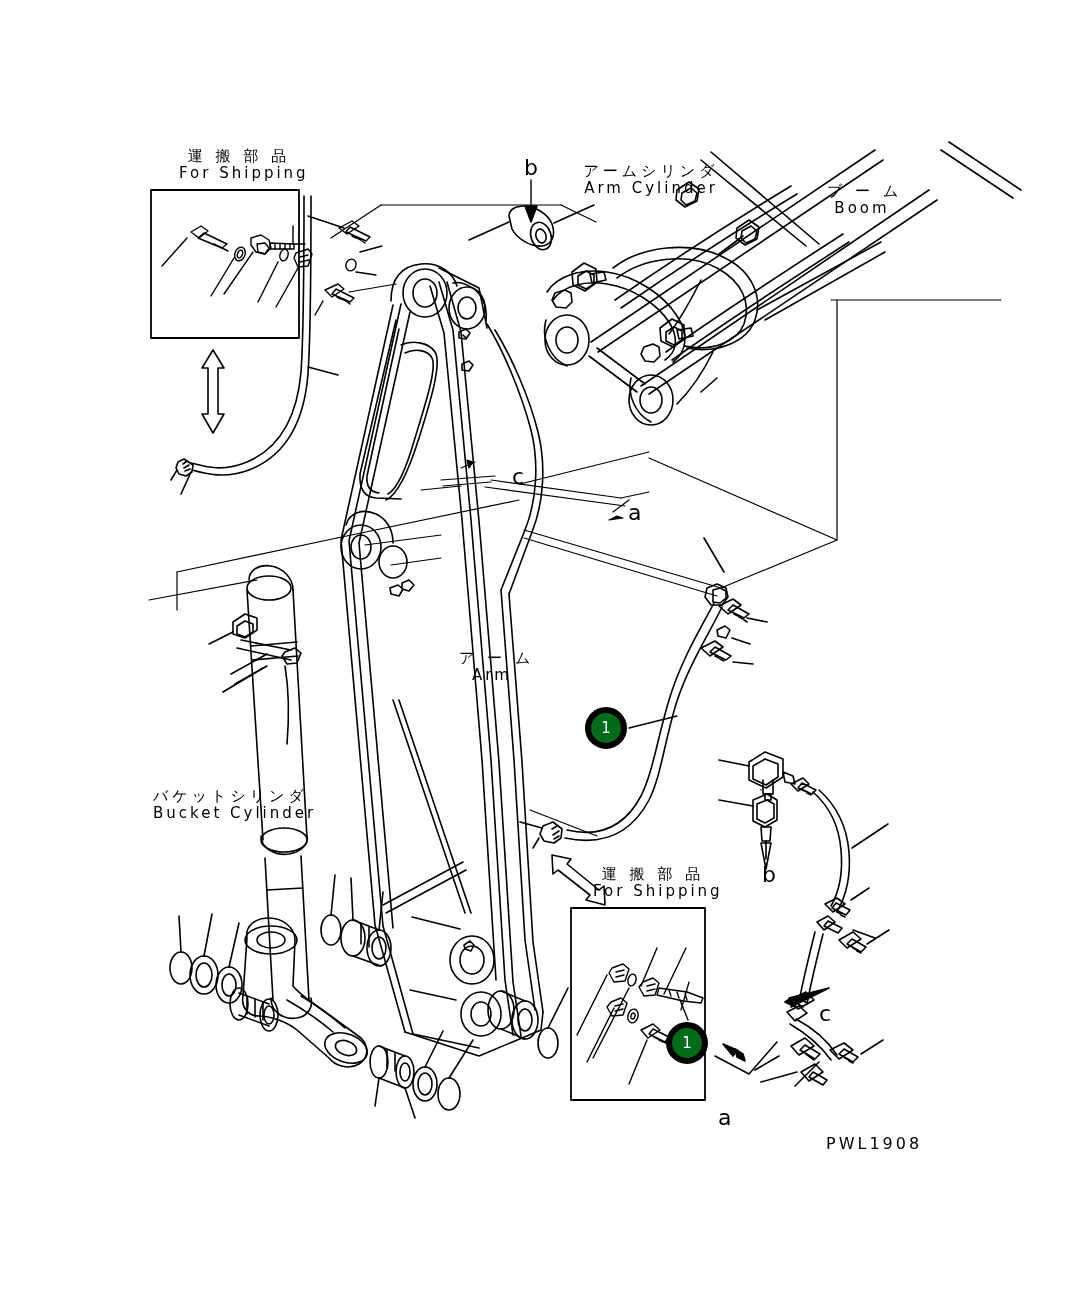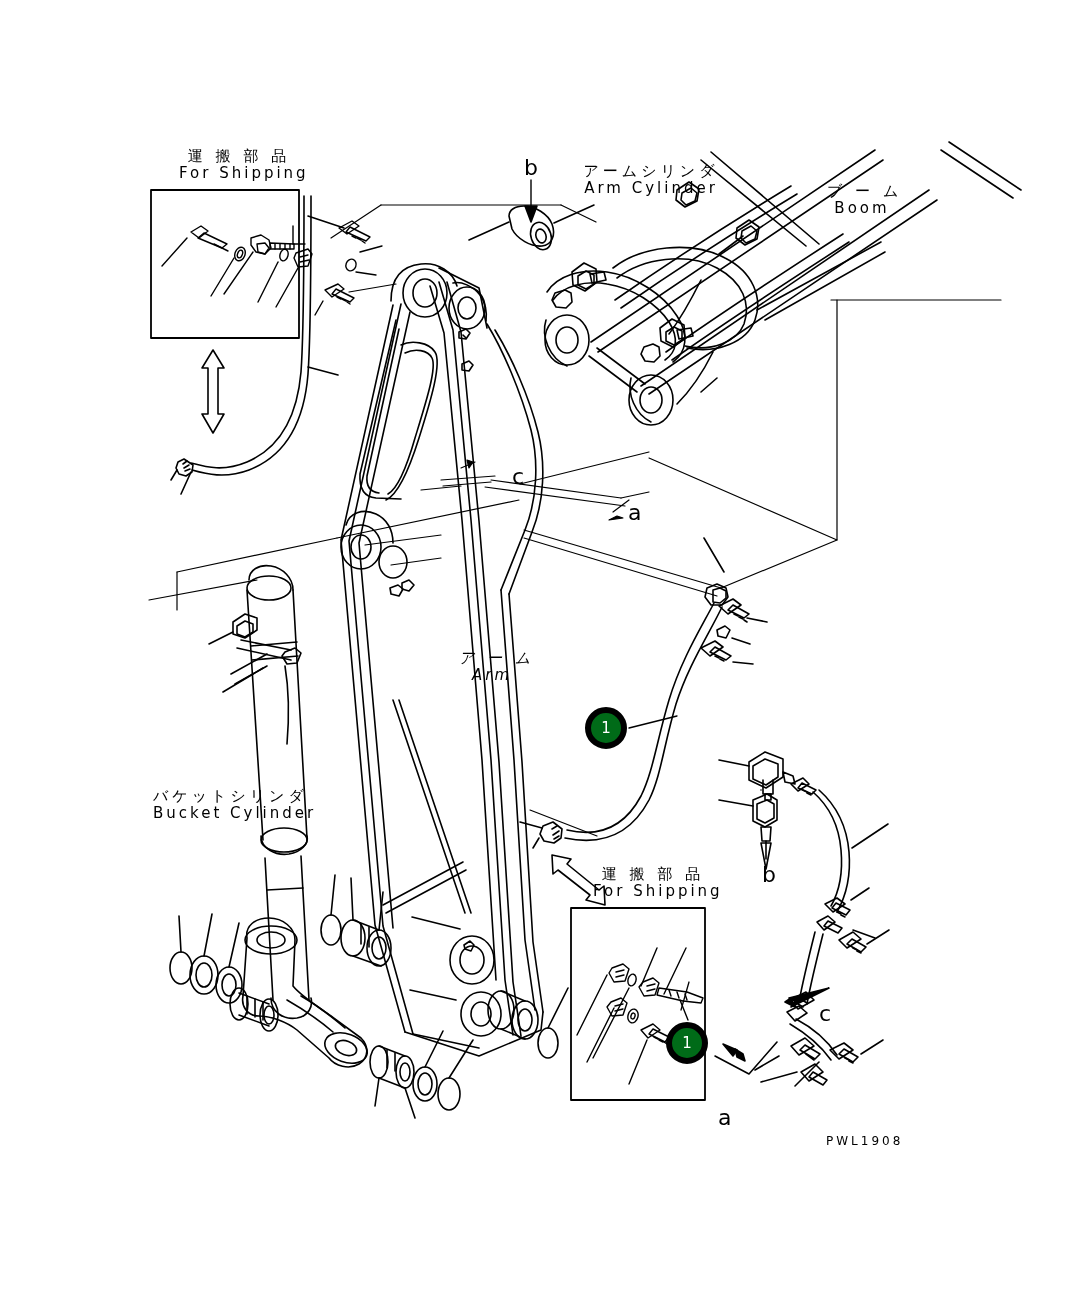--- a/index.html
+++ b/index.html
@@ -8,21 +8,21 @@
     font-family:"DejaVu Sans","Liberation Sans",sans-serif;
     color:#000;
   }
   #sheet{position:absolute;left:1px;top:0;width:1072px;height:1297px;}
   #sheet svg{position:absolute;left:0;top:0;width:1072px;height:1297px;}
 
   .lbl{position:absolute;text-align:center;line-height:1.12;white-space:nowrap;}
   .lbl .jp{display:block;font-size:15px;letter-spacing:4px;font-weight:400;}
   .lbl .en{display:block;font-size:15px;letter-spacing:3px;}
   .callout{position:absolute;font-size:22px;line-height:1;}
-  .drawing-no{position:absolute;font-size:12px;letter-spacing:3px;}
+  .drawing-no{position:absolute;font-size:16px;letter-spacing:3px;}
 
   .marker{
     position:absolute;width:42px;height:42px;border-radius:50%;
     border:6px solid #000;box-sizing:border-box;
     display:flex;align-items:center;justify-content:center;
     color:#ffffff;font-size:15px;font-weight:400;
   }
 </style>
 </head>
 <body>
@@ -421,21 +421,21 @@
   <div class="lbl" style="left:556px;top:163px;width:140px;margin-left:24px;">
     <span class="jp">アームシリンダ</span>
     <span class="en">Arm Cylinder</span>
   </div>
 
   <div class="lbl" style="left:826px;top:183px;width:70px;text-align:center;">
     <span class="jp">ブ ー ム</span>
     <span class="en">Boom</span>
   </div>
 
-  <div class="lbl" style="left:458px;top:650px;width:66px;font-style:italic;">
+  <div class="lbl" style="left:458px;top:650px;width:66px;">
     <span class="jp">ア ー ム</span>
     <span class="en">Arm</span>
   </div>
 
   <div class="lbl" style="left:152px;top:764px;width:148px;margin-top:24px;">
     <span class="jp">バケットシリンダ</span>
     <span class="en">Bucket Cylinder</span>
   </div>
 
   <div class="lbl" style="left:592px;top:866px;width:120px;">

